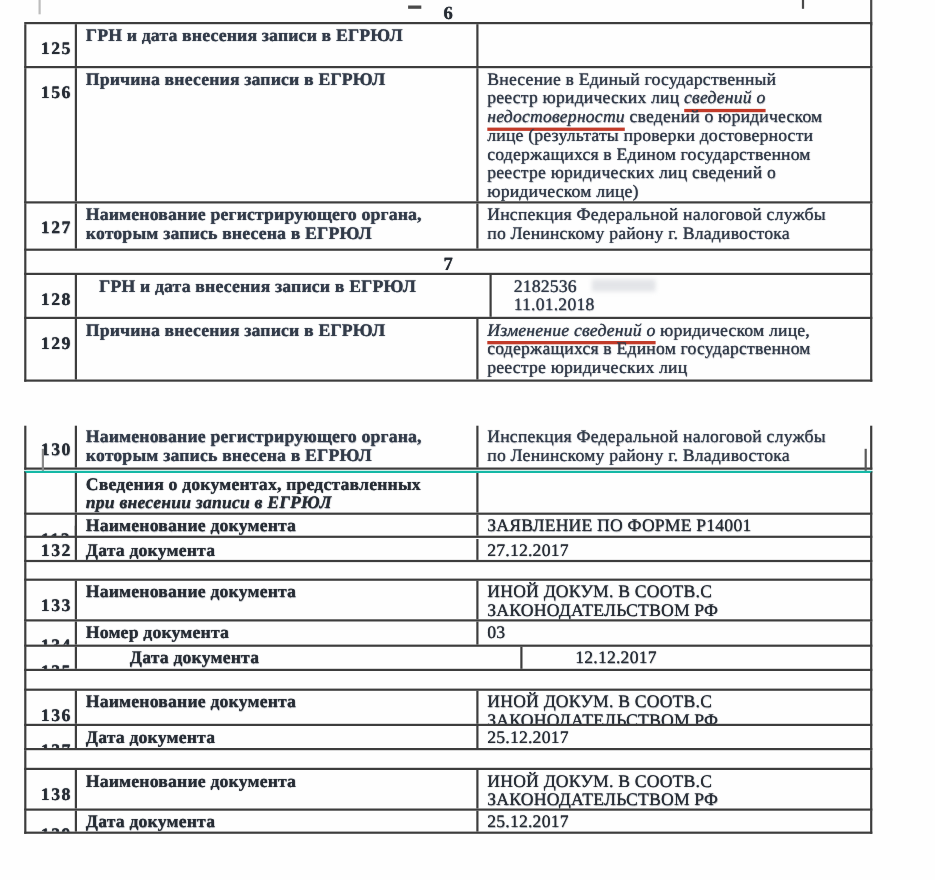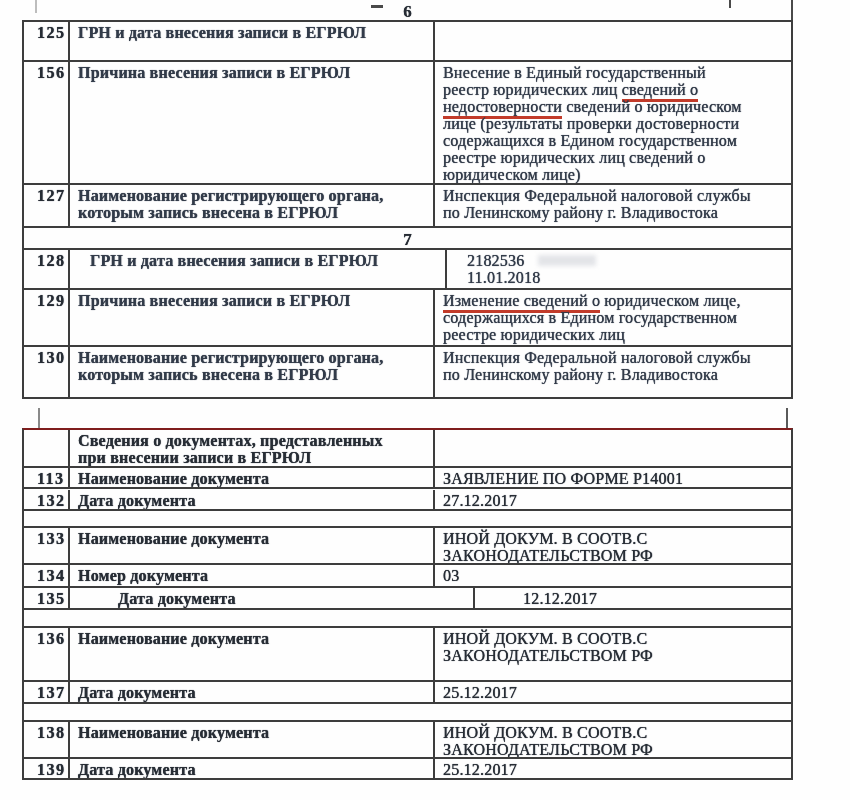--- a/index.html
+++ b/index.html
@@ -9,48 +9,48 @@
     color:#323b49;
   }
   
   .tbl{position:absolute;left:22px;width:771px;box-sizing:border-box;}
   .row{display:flex;box-sizing:border-box;
        border-left:2px solid #3d3d3d;border-right:2px solid #3d3d3d;
        border-bottom:2px solid #3d3d3d;}
   .cell{box-sizing:border-box;overflow:hidden;
         font-size:16px;line-height:17px;letter-spacing:.2px;
         text-shadow:0 0 .7px currentColor, .4px .4px .7px rgba(40,50,70,.35);}
-  .num{width:46px;border-right:2px solid #3d3d3d;padding:2px 0 0 13px;
+  .num{width:46px;border-right:2px solid #3d3d3d;padding:14px 0 0 13px;
        font-weight:700;letter-spacing:1.5px;color:#262c34;}
   .lbl{width:365px;border-right:2px solid #3d3d3d;padding:2px 8px 0 8px;font-weight:700;}
   .val{flex:1;padding:2px 6px 0 8px;}
   
   .row-sec{display:block;text-align:center;font-weight:700;font-size:17px;
            color:#262c34;padding-top:2px;
            text-shadow:0 0 .7px currentColor;}
   .row-sec-top{border-left:none;border-right:none;} 
   
   .row-spacer{display:block;}
   
   .rh-sec{height:22px;}
   .rh-125{height:40px;} .rh-126{height:123px;} .rh-127{height:43px;}
-  .rh-128{height:40px;gap:12px;} .rh-129{height:57px;} .rh-130{height:52px;}
-  .rh-hdr{height:40px;border-top:2px solid #7f1d1d;}
+  .rh-128{height:40px;gap:12px;} .rh-129{height:57px;} .rh-130{height:40px;margin-top:40px;}
+  .rh-hdr{height:40px;border-top:2px solid #14b8a6;}
   .rh-131{height:21px;} .rh-132{height:22px;align-items:flex-end;} .rh-sp1{height:17px;}
   .rh-133{height:37px;} .rh-134{height:23px;} .rh-135{height:22px;gap:40px;}
-  .rh-sp2{height:18px;} .rh-136{height:54px;} .rh-137{height:22px;}
+  .rh-sp2{height:18px;} .rh-136{height:32px;} .rh-137{height:22px;}
   .rh-sp3{height:18px;} .rh-138{height:37px;} .rh-139{height:21px;}
   
   #tbl-registry{top:0;}
   #tbl-documents{top:428px;color:#272d35;}
   
   .t2-stub{position:absolute;left:38px;top:408px;width:750px;height:20px;
            box-sizing:border-box;border-left:2px solid #8a8a8a;border-right:2px solid #5a5a5a;}
   
-  .u-red{border-bottom:3px solid #c23b2a;padding-bottom:1px;}
+  .u-red{border-bottom:3px solid #c23b2a;padding-bottom:1px;font-style:italic;}
   .u-ext{padding-right:46px;}
   
   .ghost{display:inline-block;width:58px;height:11px;margin-left:14px;vertical-align:baseline;
          background:#c9ccd3;filter:blur(2px);opacity:.5;}
   
   .art{position:absolute;background:#555;}
   .art-lightstub{left:35px;top:0;width:2px;height:13px;background:#bdbdbd;}
   .art-dash{left:371px;top:5px;width:12px;height:3px;background:#4a4a4a;}
   .art-tick{left:729px;top:0;width:2px;height:8px;background:#4a4a4a;}
   .art-rstub{left:791px;top:0;width:2px;height:23px;background:#4a4a4a;}

